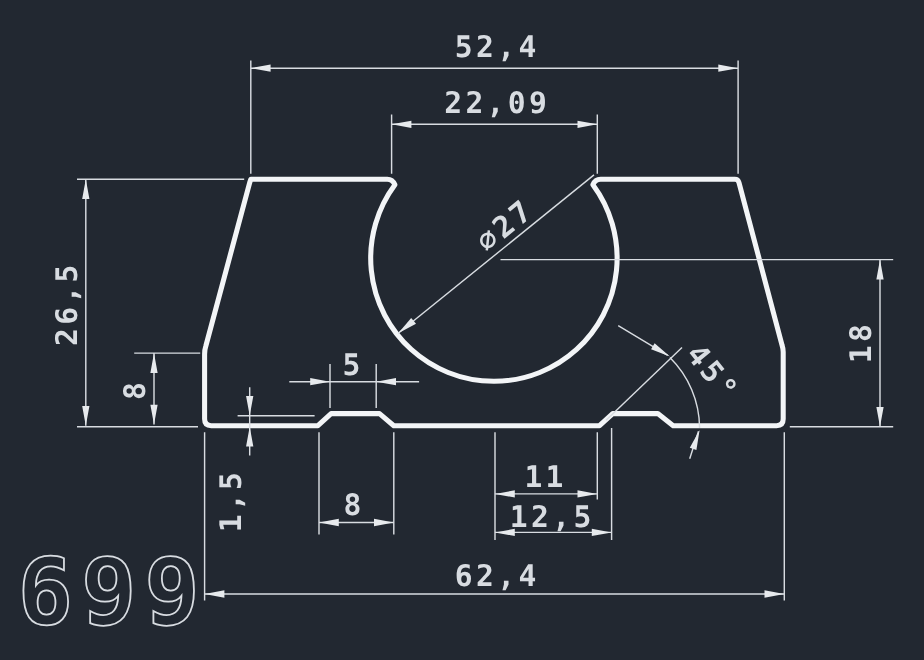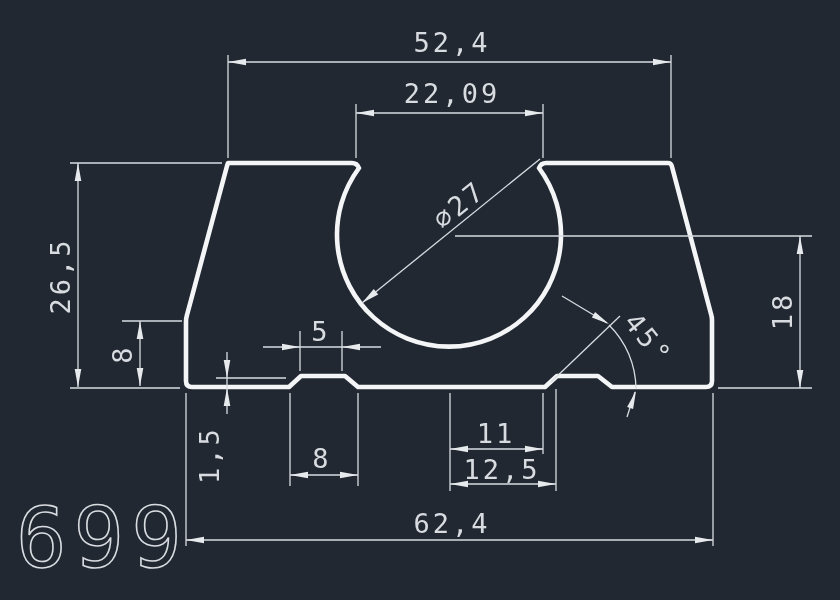--- a/index.html
+++ b/index.html
@@ -1,16 +1,16 @@
 <!DOCTYPE html>
 <html><head>
 <meta charset="utf-8">
 <style>
   html,body{margin:0;padding:0;background:#222831;}
-  .stage{width:840px;height:600px;position:relative;overflow:hidden;}
+  .stage{width:840px;height:600px;position:relative;overflow:hidden;font-weight:bold;}
   svg{display:block;}
   .thin{stroke:#d8dce1;stroke-width:1.3;fill:none;}
   .thick{stroke:#f3f5f7;stroke-width:4.6;fill:none;stroke-linejoin:round;stroke-linecap:round;}
   .arr{fill:#e7eaed;stroke:none;}
   text{fill:#d8dce1;font-family:"DejaVu Sans Mono","Liberation Mono",monospace;
        font-size:27px;letter-spacing:3px;text-anchor:middle;}
   text.pn{fill:none;stroke:#d8dce1;stroke-width:1.6;font-size:84px;
           letter-spacing:7px;text-anchor:start;}
 </style>
 </head>

